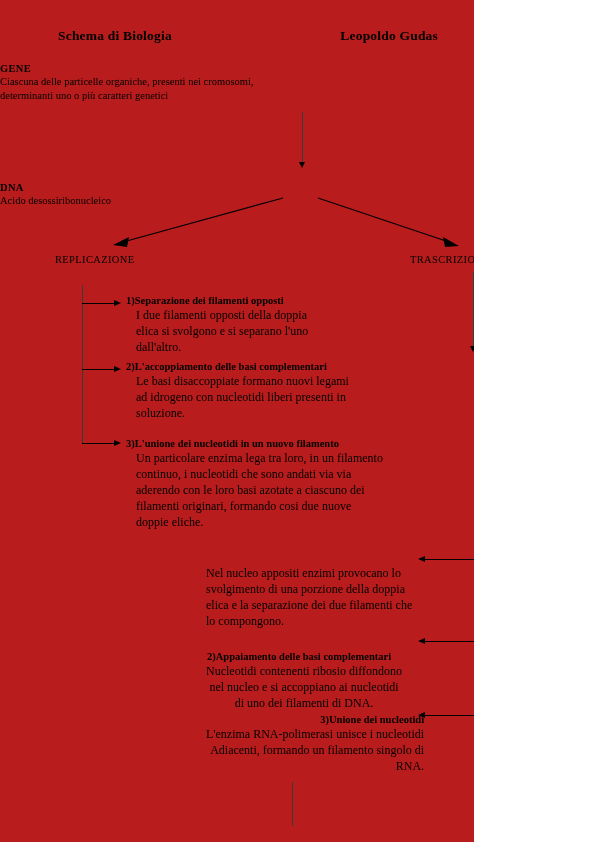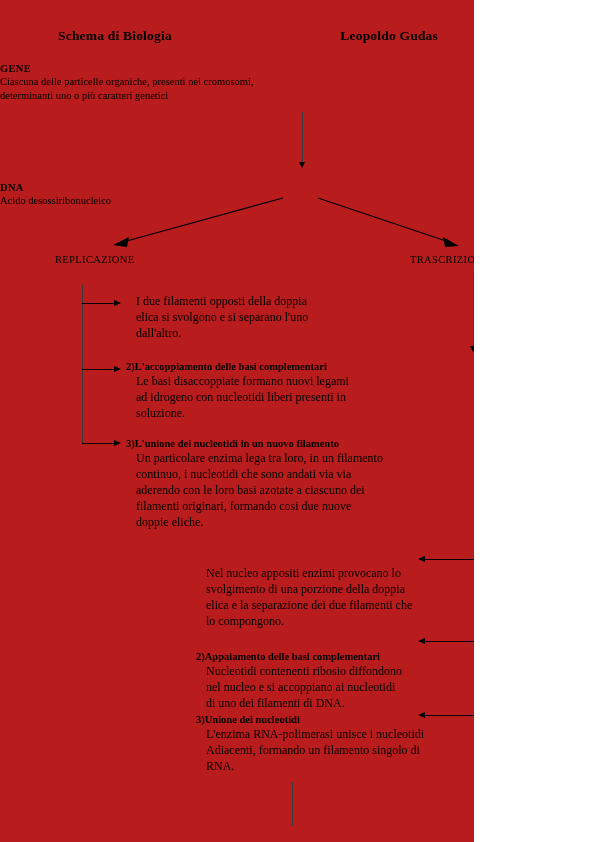--- a/index.html
+++ b/index.html
@@ -93,22 +93,22 @@
     white-space: pre-line;
   }
 
   
   #rep-step-1 { left: 126px; top: 294px; }
   #rep-step-2 { left: 126px; top: 360px; }
   #rep-step-3 { left: 126px; top: 437px; }
 
   
   #tra-step-1 { left: 196px; top: 566px; }
-  #tra-step-2 { left: 196px; top: 650px; }
-  #tra-step-3 { left: 196px; top: 713px; }
+  #tra-step-2 { left: 196px; top: 650px; text-align: center; }
+  #tra-step-3 { left: 196px; top: 713px; text-align: right; }
 
   
   .vline {
     position: absolute;
     width: 1px;
     background: #3a3a3a;
   }
   .hline {
     position: absolute;
     height: 1px;
@@ -179,20 +179,21 @@
   <div class="hline" style="left:82px; top:303px; width:33px;"></div>
   <div class="arrow-right" style="left:114px; top:299.5px;"></div>
 
   <div class="hline" style="left:82px; top:369px; width:33px;"></div>
   <div class="arrow-right" style="left:114px; top:365.5px;"></div>
 
   <div class="hline" style="left:82px; top:443px; width:33px;"></div>
   <div class="arrow-right" style="left:114px; top:439.5px;"></div>
 
   <div class="step" id="rep-step-1">
+    <div class="step-title">1)Separazione dei filamenti opposti</div>
     <div class="step-body">I due filamenti opposti della doppia
 elica si svolgono e si separano l'uno
 dall'altro.</div>
   </div>
   <div class="step" id="rep-step-2">
     <div class="step-title">2)L'accoppiamento delle basi complementari</div>
     <div class="step-body">Le basi disaccoppiate formano nuovi legami
 ad idrogeno con nucleotidi liberi presenti in
 soluzione.</div>
   </div>

